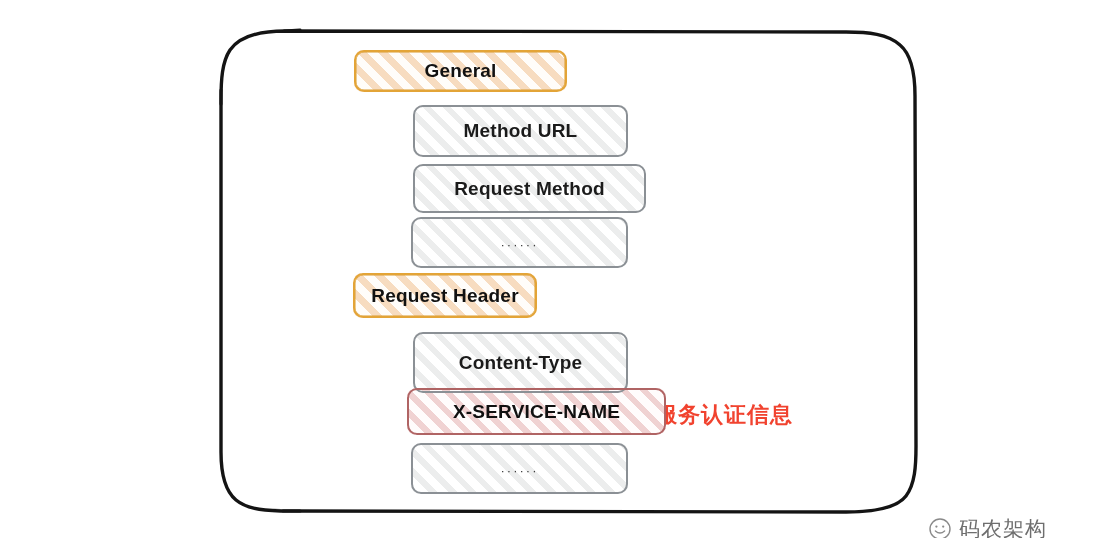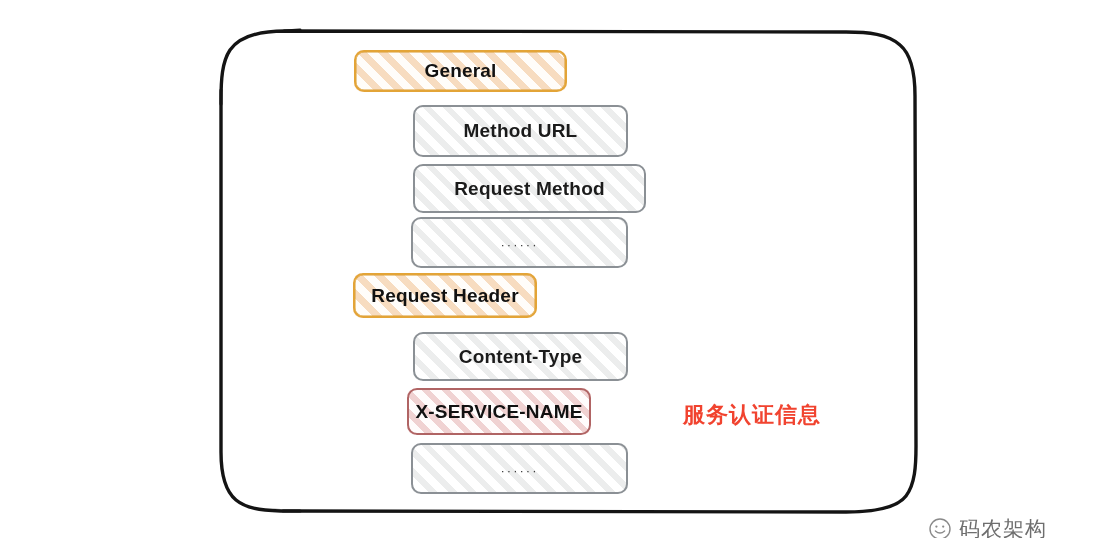--- a/index.html
+++ b/index.html
@@ -119,24 +119,24 @@
   #box-request-url .box-label { font-size: 19px; }
 
   #box-request-method { left: 413px; top: 164px; width: 233px; height: 49px; }
   #box-request-method .box-label { font-size: 19px; }
 
   #box-general-more { left: 411px; top: 217px; width: 217px; height: 51px; }
 
   #box-request-header { left: 322px; top: 273px; width: 184px; height: 45px; margin-left: 31px; }
   #box-request-header .box-label { font-size: 19px; }
 
-  #box-content-type { left: 413px; top: 332px; width: 215px; height: 49px; }
+  #box-content-type { left: 413px; top: 332px; width: 215px; height: 61px; }
   #box-content-type .box-label { font-size: 19px; }
 
-  #box-service-name { left: 407px; top: 388px; width: 184px; height: 47px; }
+  #box-service-name { left: 407px; top: 388px; width: 259px; height: 47px; }
   #box-service-name .box-label { font-size: 19px; }
 
   #box-header-more  { left: 411px; top: 443px; width: 217px; height: 51px; }
 
   
   .ellipsis-dots {
     position: relative;
     z-index: 3;
     color: #3a3a3a;
     font-size: 13px;
@@ -148,21 +148,20 @@
   
   #annotation-service-auth {
     position: absolute;
     left: 655px;
     top: 400px;
     font-size: 22px;
     font-weight: bold;
     color: #f1432f;
     white-space: nowrap;
     letter-spacing: 1px;
-    margin-left: 28px;
   }
 
   
   #watermark {
     position: absolute;
     left: 928px;
     top: 467px;
     display: flex;
     align-items: center;
     gap: 7px;

